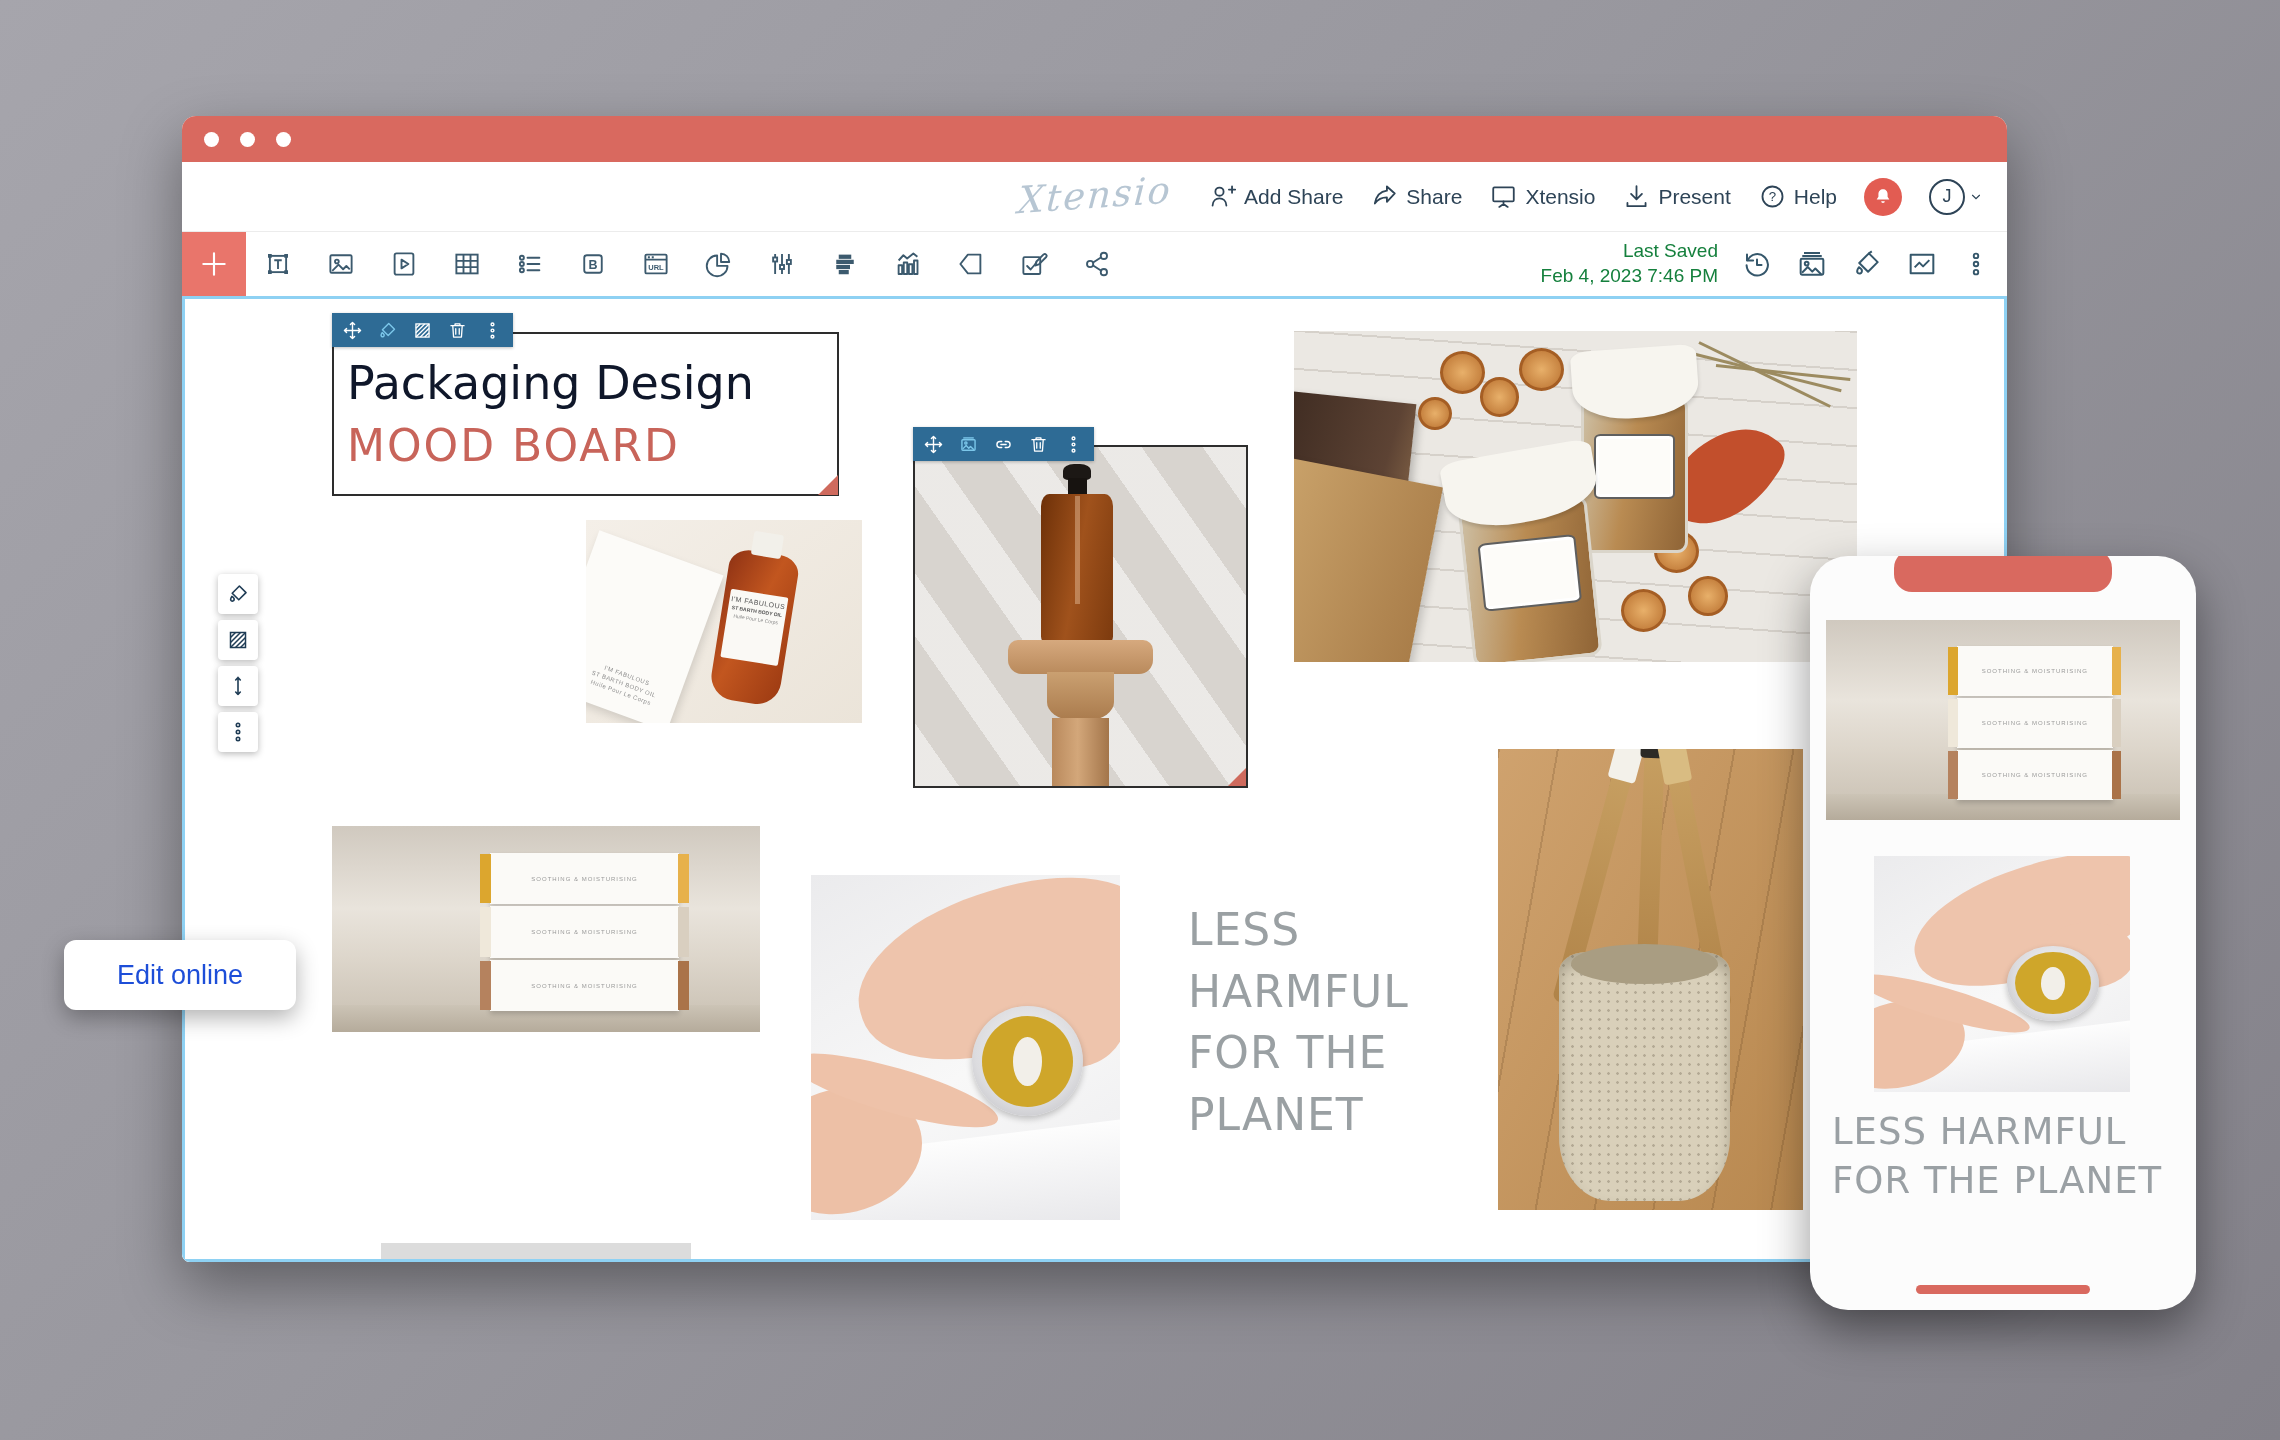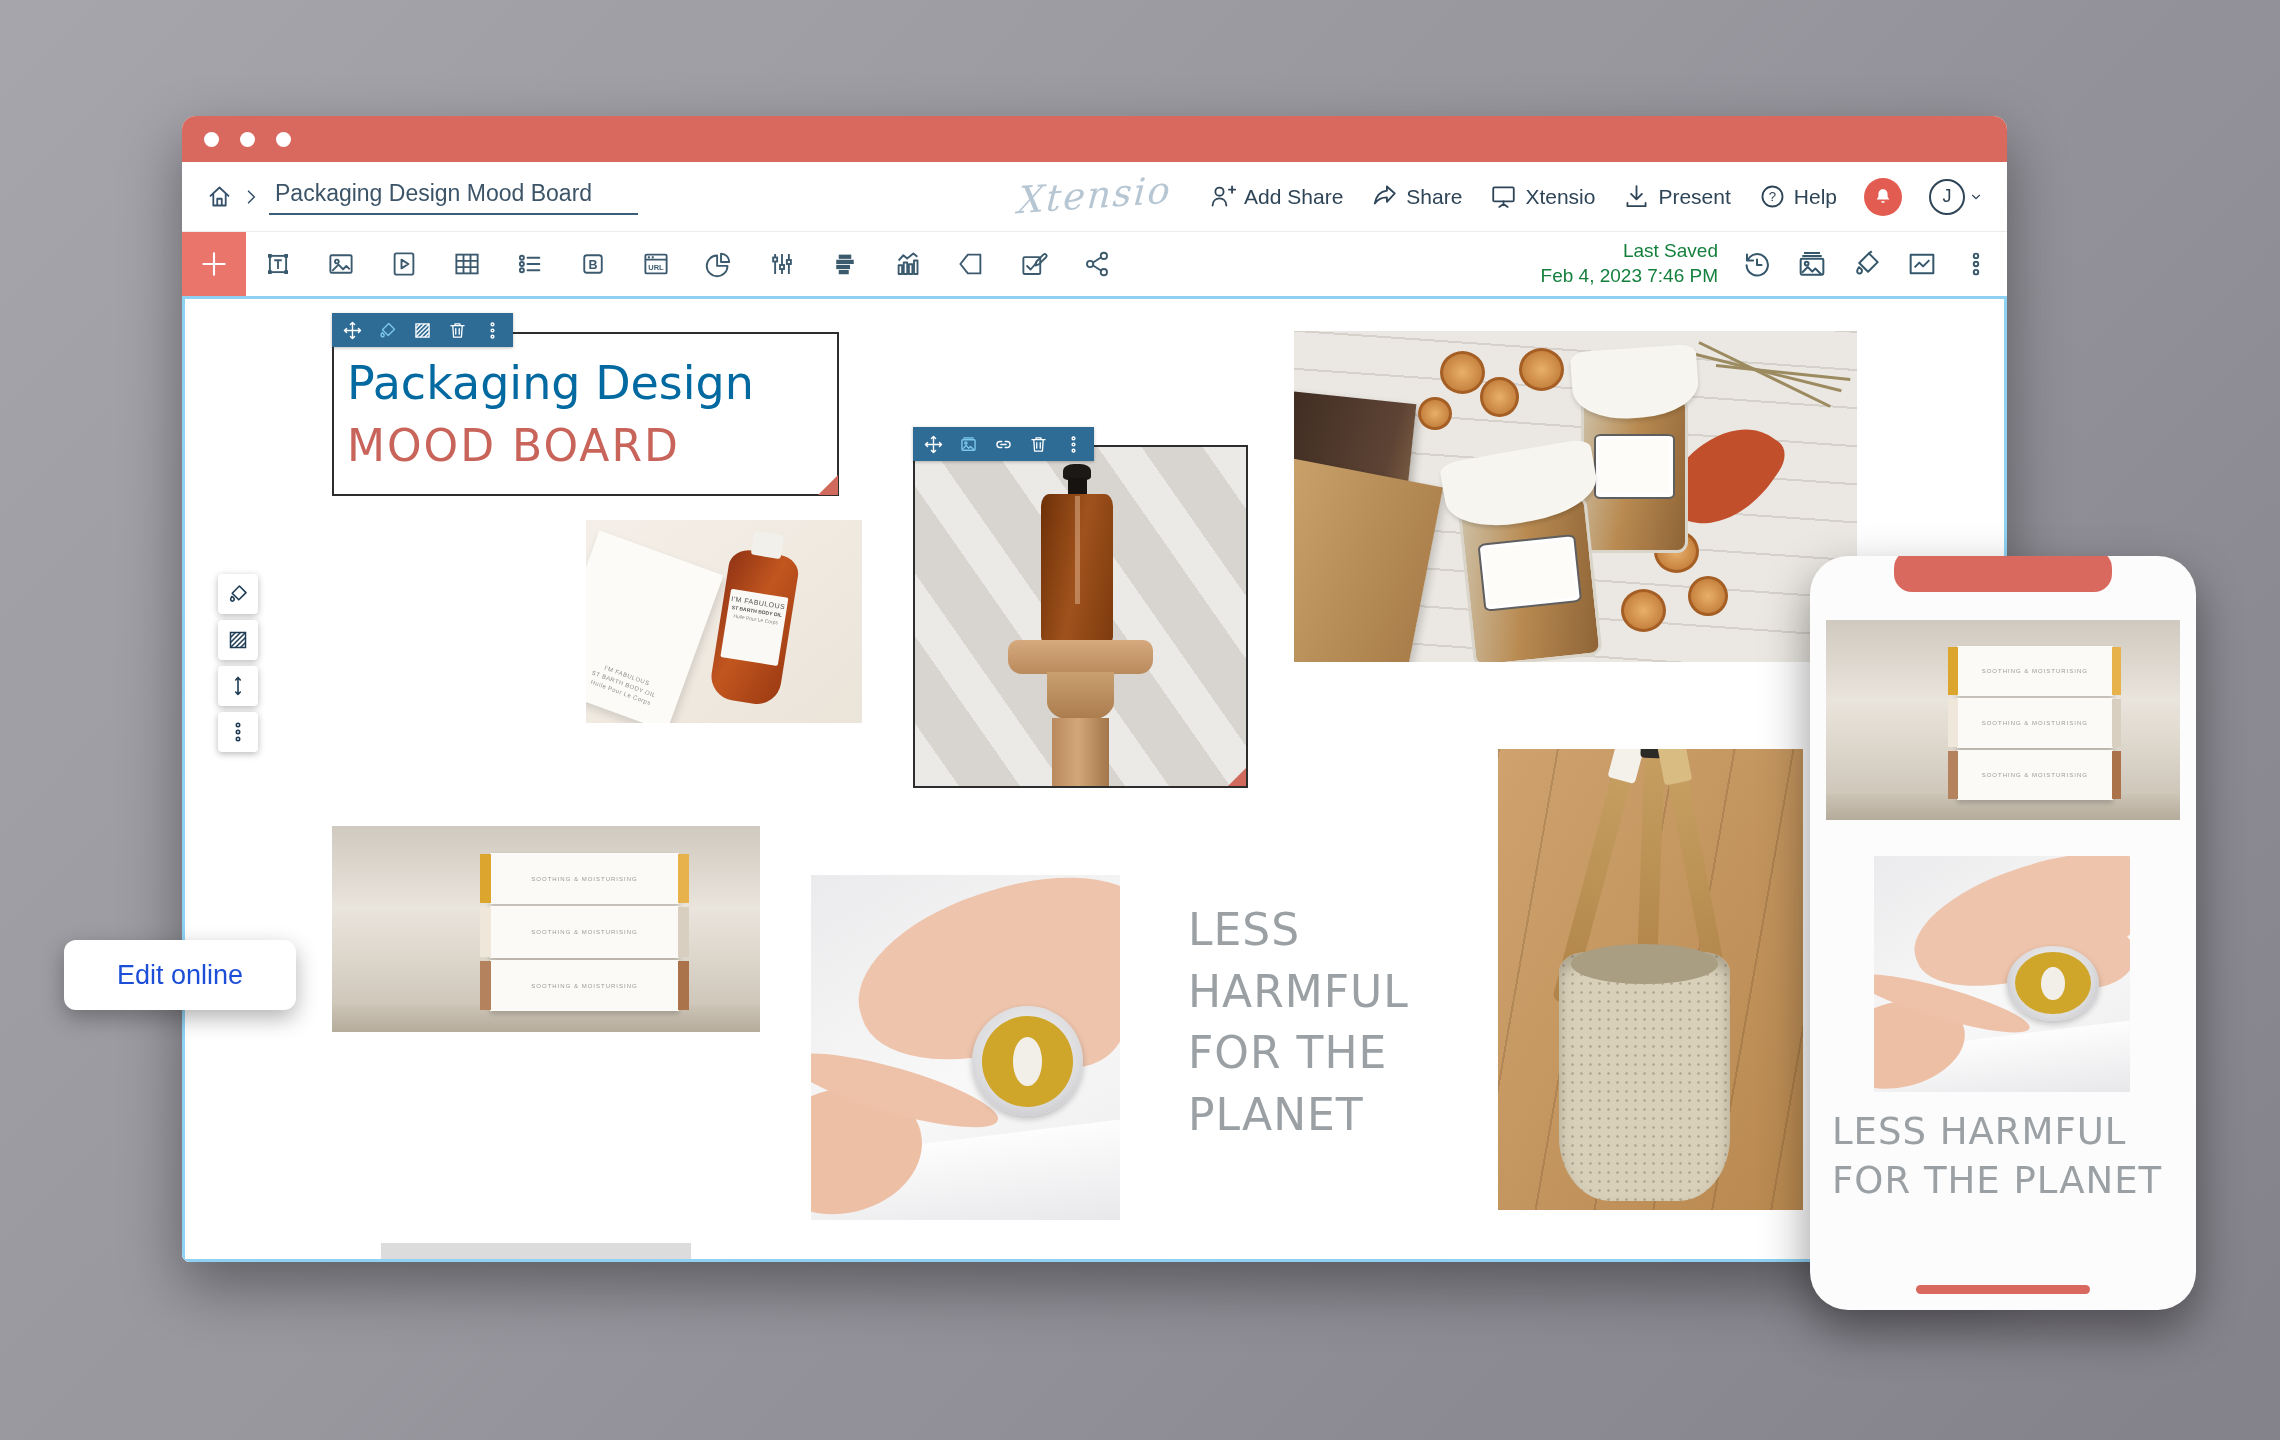--- a/index.html
+++ b/index.html
@@ -40,21 +40,21 @@
 
   
   .canvas{position:absolute;left:0;top:180px;right:0;bottom:0;background:#fff;
     border:3px solid #8ed1f3;overflow:hidden;}
   .ph{position:absolute;overflow:hidden;}
   .crn{position:absolute;right:-1px;bottom:-1px;width:0;height:0;
     border-left:20px solid transparent;border-bottom:20px solid #cf6a5d;}
 
   .title-block{position:absolute;left:147px;top:33px;width:507px;height:164px;background:#fff;
     border:2px solid #2d2d2d;padding:22px 0 0 13px;font-family:"DejaVu Sans",sans-serif;}
-  .title-block h1{margin:0;font-size:46px;font-weight:normal;color:#0369a1;letter-spacing:0;}
+  .title-block h1{margin:0;font-size:46px;font-weight:normal;color:#0f172a;letter-spacing:0;}
   .title-block h2{margin:10px 0 0 0;font-size:44px;font-weight:normal;color:#c8645a;letter-spacing:2px;}
 
   .selbar{position:absolute;height:34px;background:#2e6b95;display:flex;align-items:center;
     padding:0 3px;z-index:6;box-shadow:0 1px 3px rgba(0,0,0,.25);}
   .selbtn{width:35px;height:34px;display:flex;align-items:center;justify-content:center;color:#fff;cursor:pointer;}
   .selbtn.blue{color:#7cc7ea;}
 
   .headline{position:absolute;left:1003px;top:600px;width:240px;font-family:"DejaVu Sans",sans-serif;
     font-size:44px;line-height:1.4;color:#9aa0a3;letter-spacing:1px;}
   .caption-box{position:absolute;left:147px;top:796px;width:431px;height:74px;border:2px solid #cccccc;
@@ -184,33 +184,20 @@
 
   <div class="window">
 
     <div class="titlebar">
       <div class="tdot"></div>
       <div class="tdot"></div>
       <div class="tdot"></div>
     </div>
 
     <div class="header">
-      <div class="crumbs">
-        <span>
-          <svg width="27" height="27" viewBox="0 0 24 24" fill="none" stroke="#36506a" stroke-width="1.6" stroke-linecap="round" stroke-linejoin="round">
-              <path d="M4 11.5 12 4l8 7.5M6.5 9.5V20h11V9.5M10 20v-6h4v6"></path>
-            </svg>
-        </span>
-        <span>
-          <svg width="20" height="20" viewBox="0 0 24 24" fill="none" stroke="#36506a" stroke-width="1.8" stroke-linecap="round">
-              <path d="M9 5l7 7-7 7"></path>
-            </svg>
-        </span>
-        <span class="doc-title">Packaging Design Mood Board</span>
-      </div>
 
       <div class="logo">Xtensio</div>
 
       <div class="hactions">
         <div class="hact">
           <span>
             <svg width="29" height="29" viewBox="0 0 24 24" fill="none" stroke="#2e4457" stroke-width="1.5" stroke-linecap="round">
                 <circle cx="9.5" cy="8" r="3.4"></circle>
                 <path d="M3.8 19.5c.2-3.9 2.8-6 5.7-6s5.5 2.1 5.7 6M17.3 6.3h5.2M19.9 3.7v5.2"></path>
               </svg>

